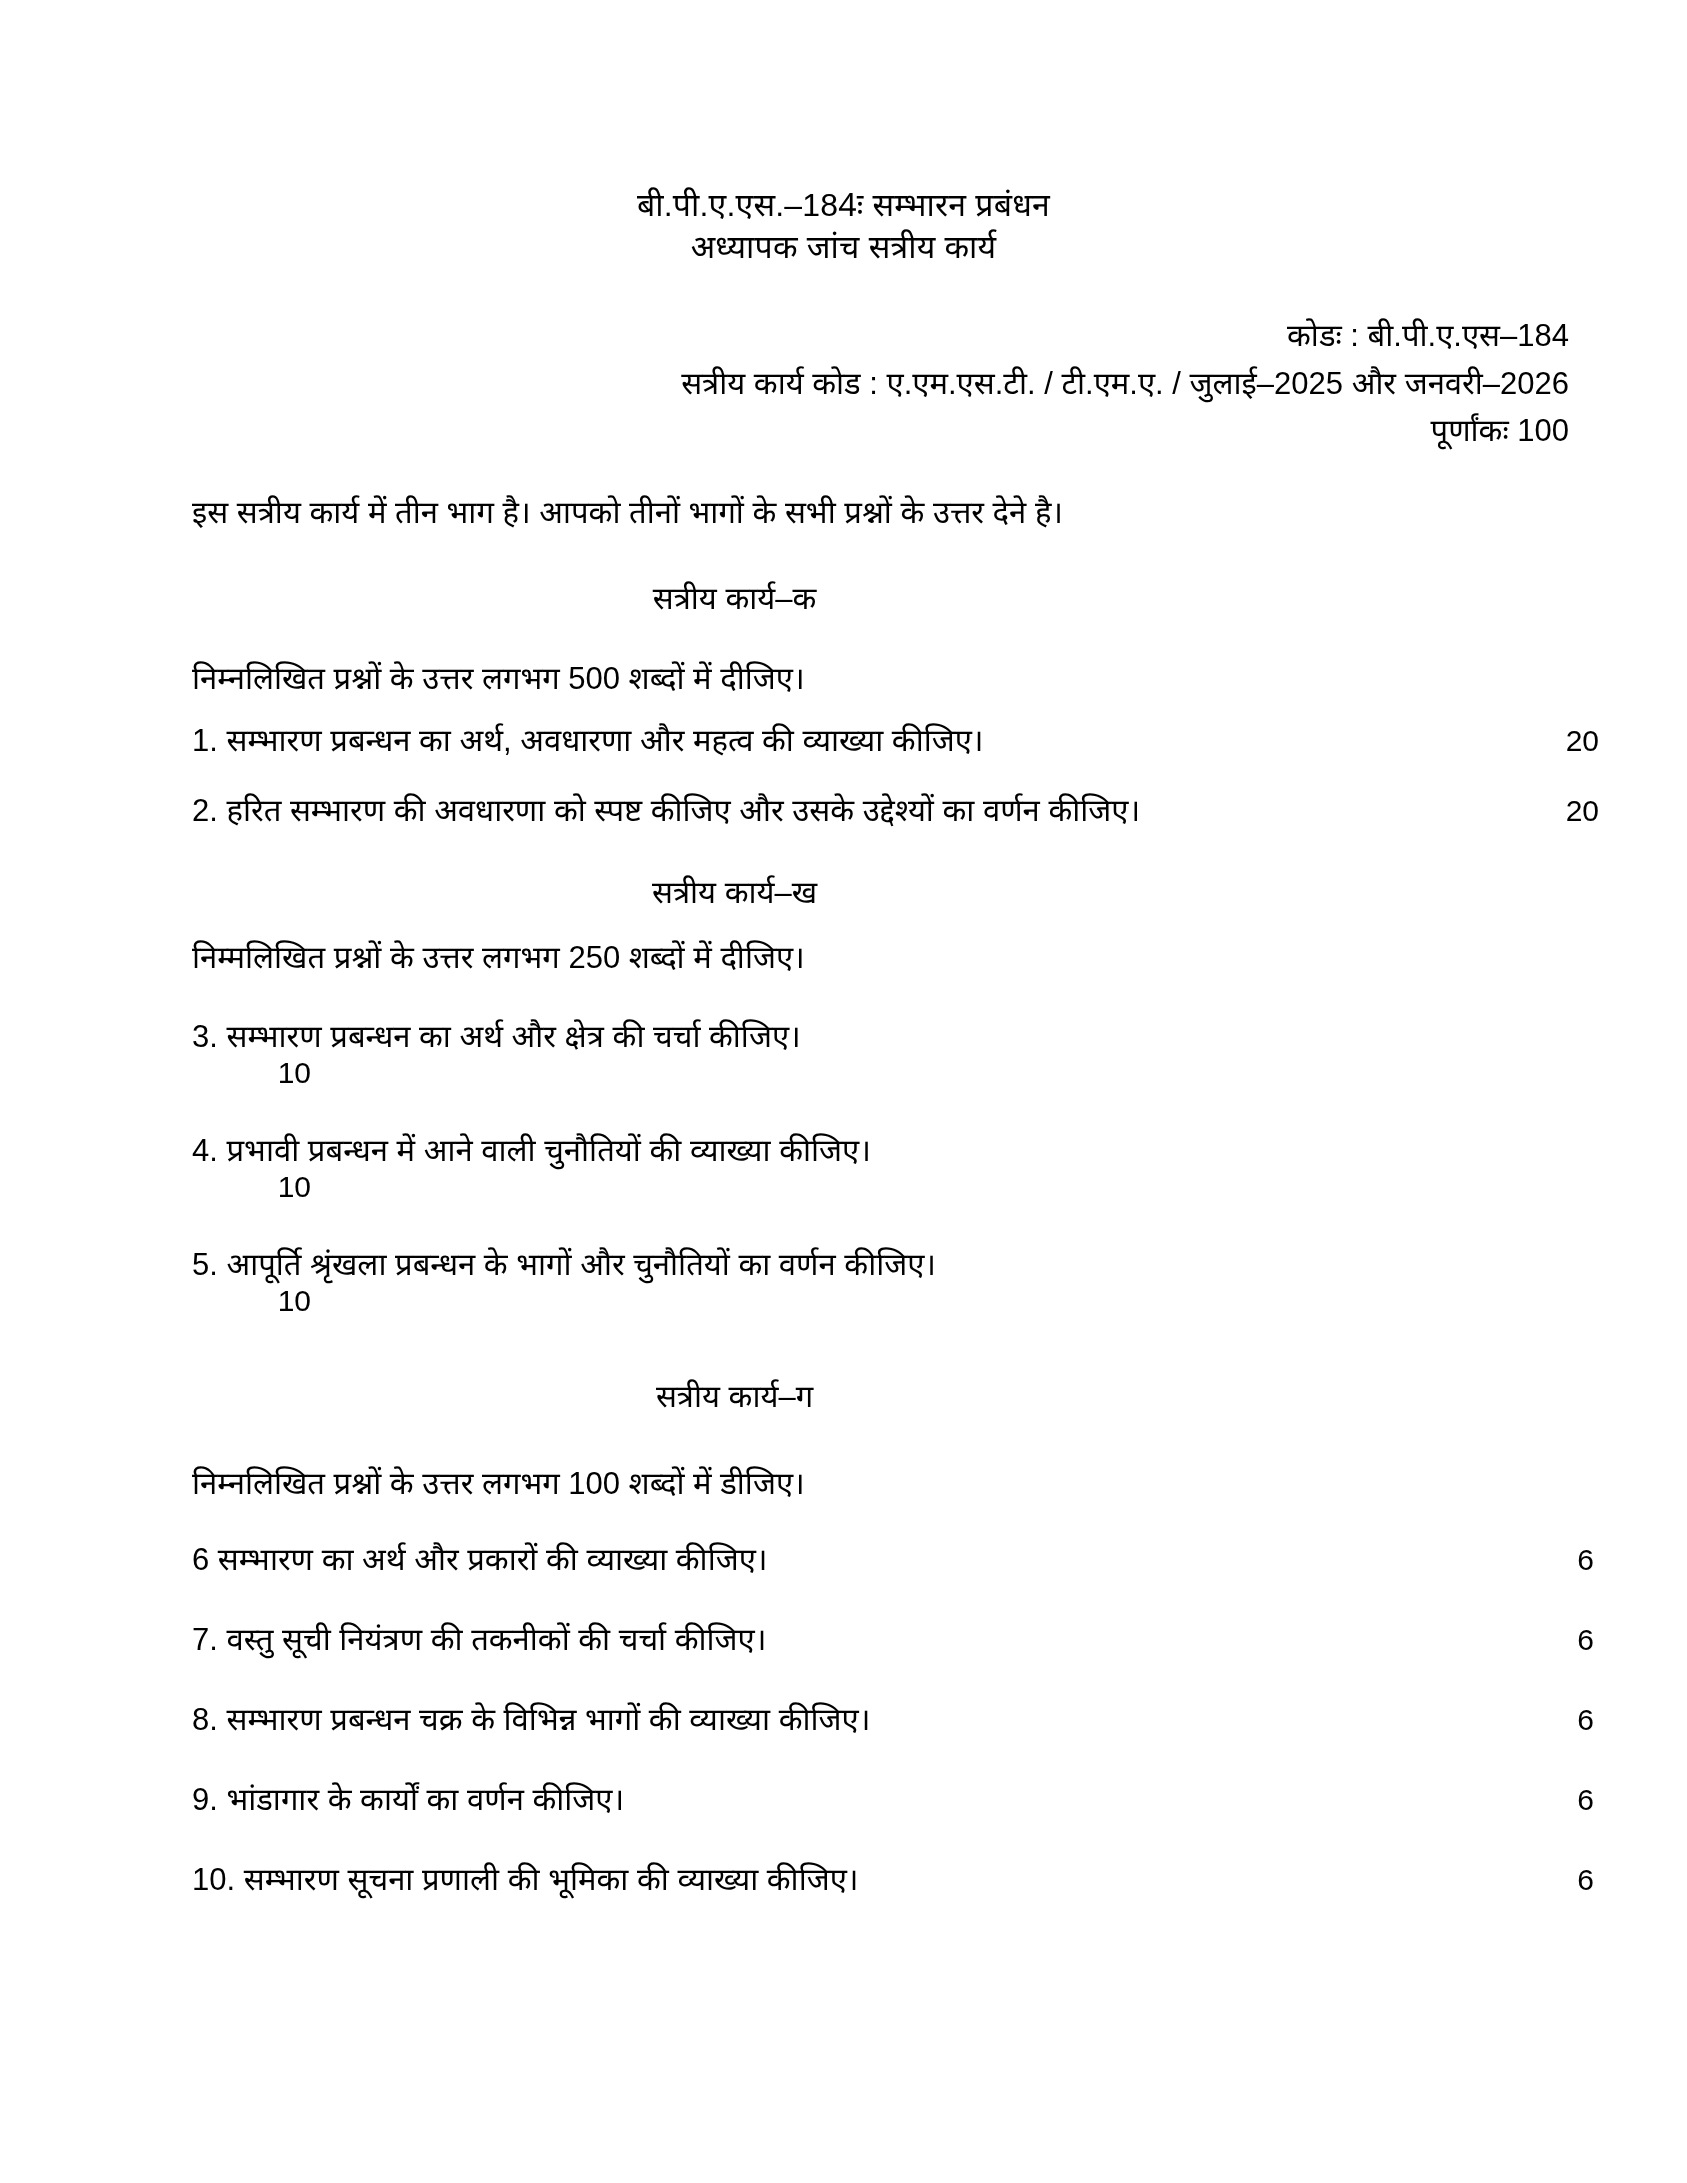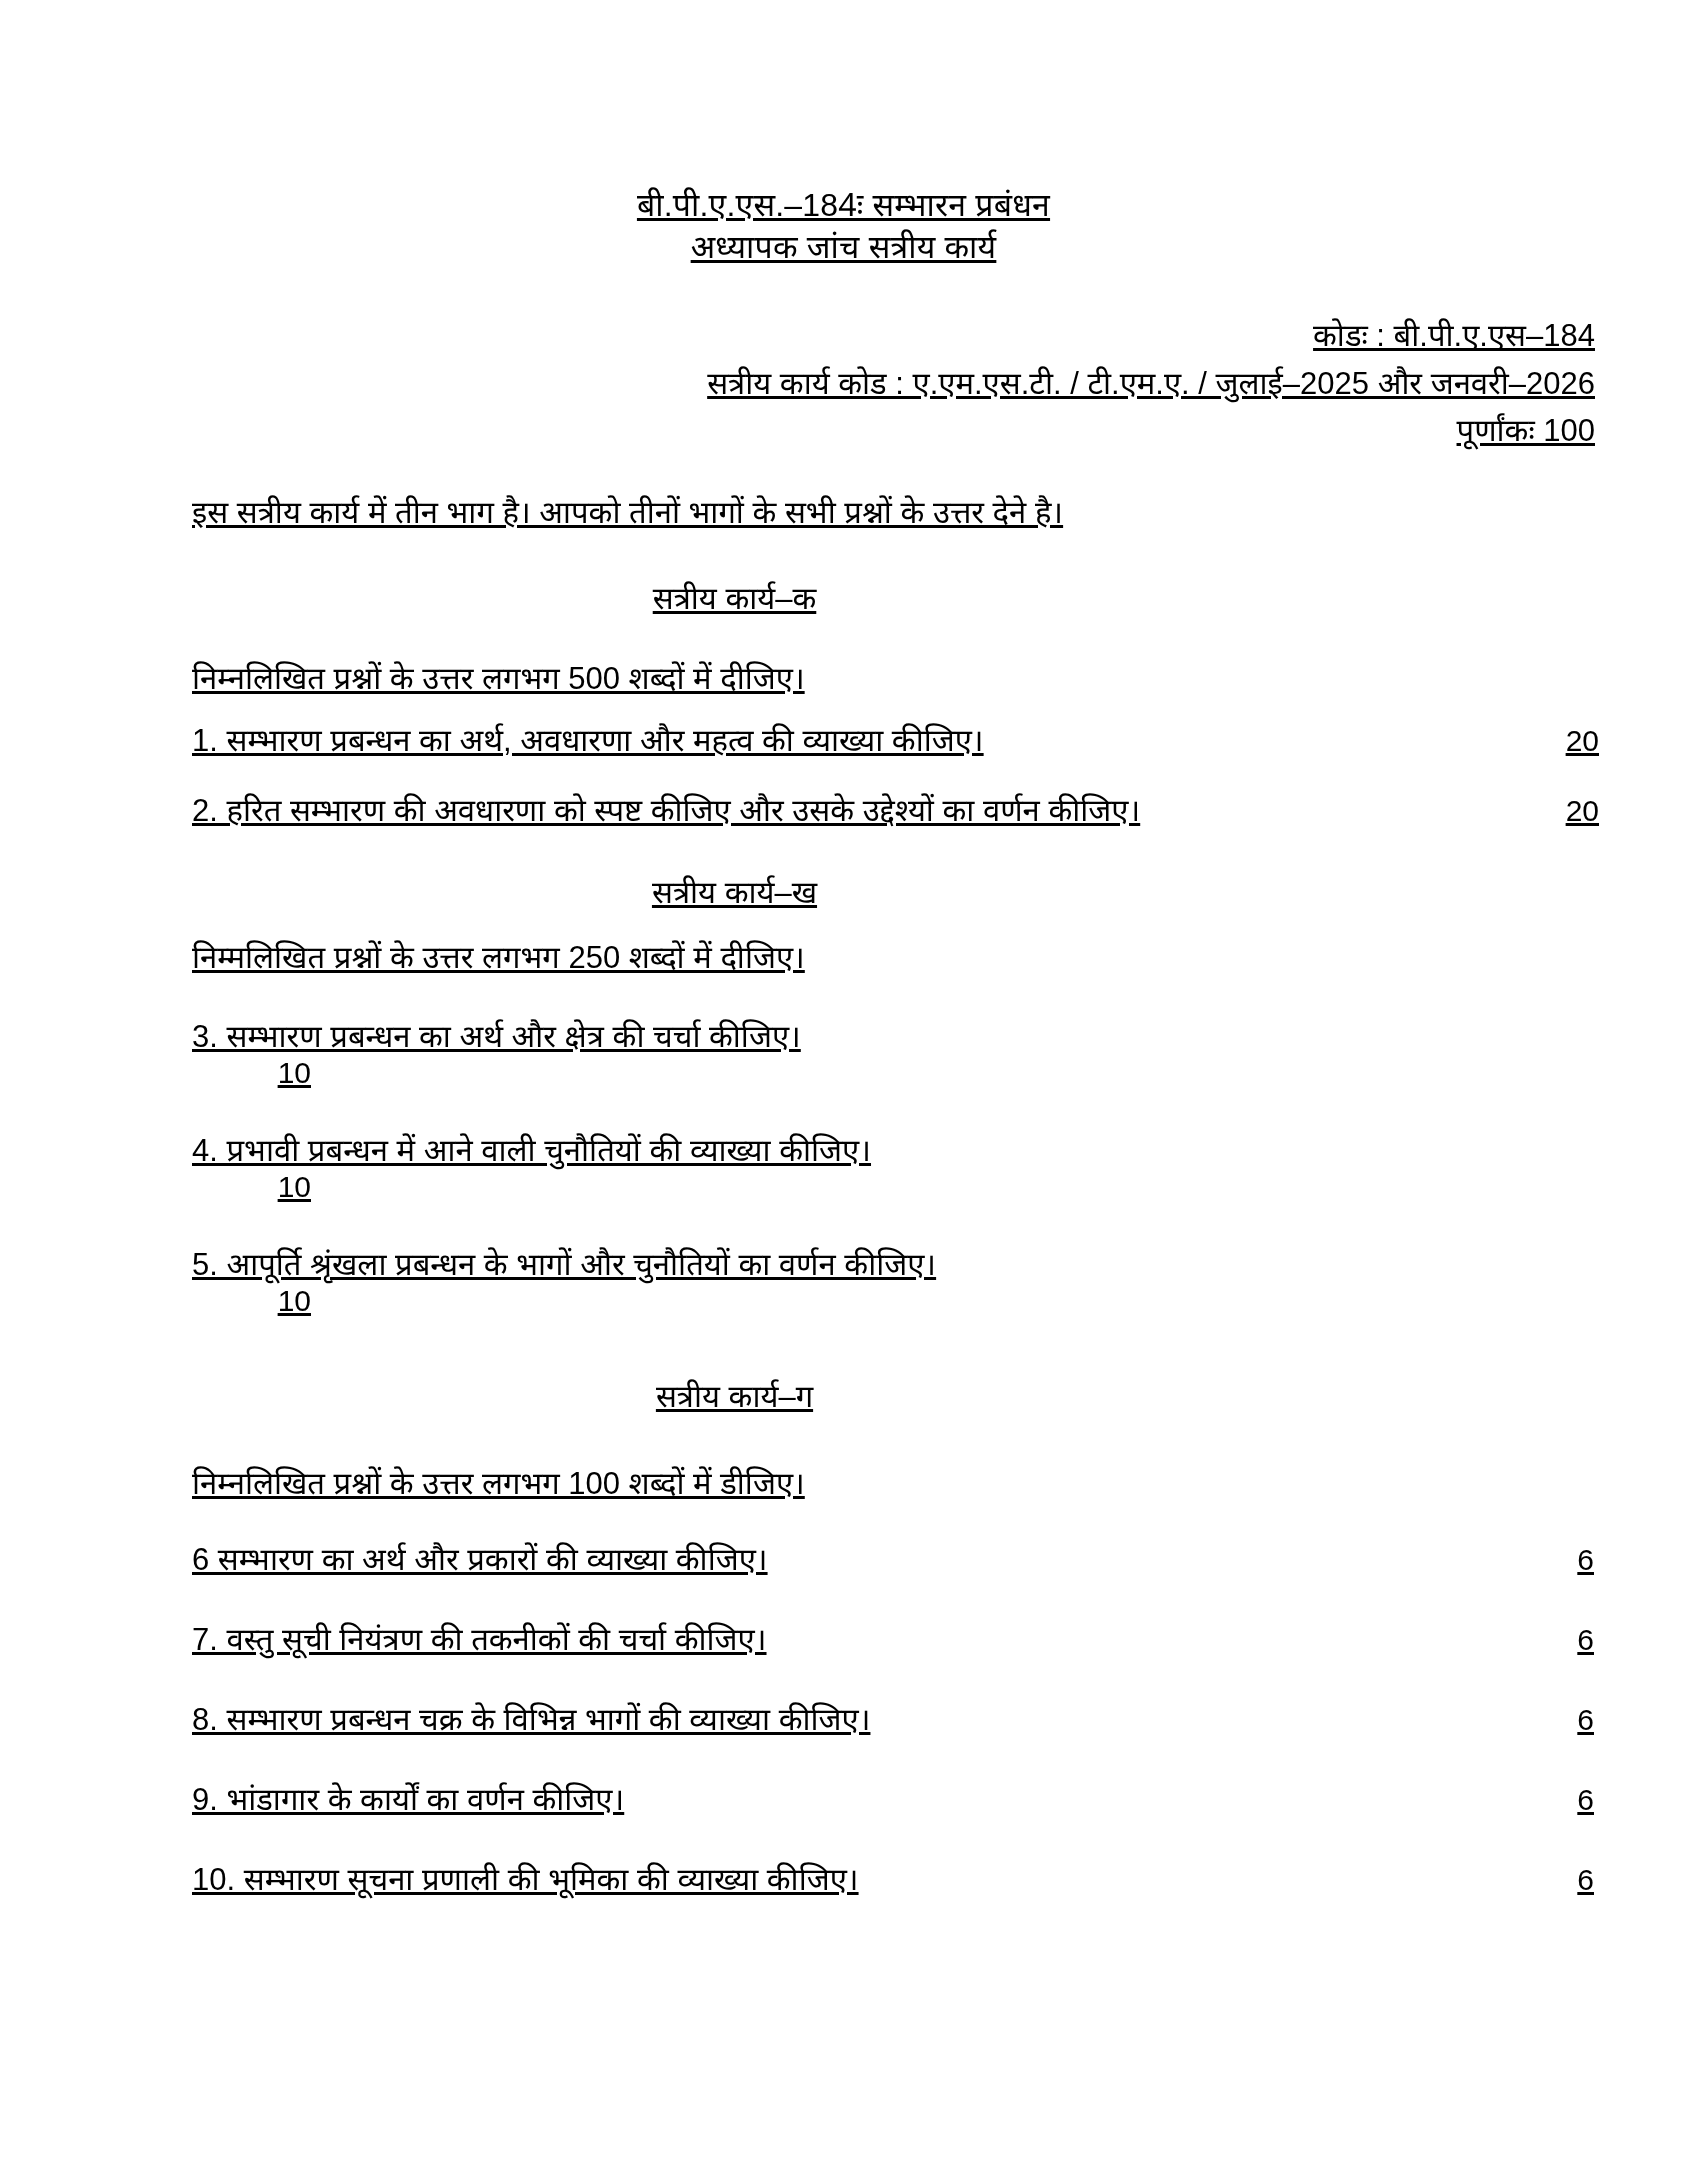--- a/index.html
+++ b/index.html
@@ -14,41 +14,40 @@
     color: #000000;
     -webkit-font-smoothing: antialiased;
   }
   .page {
     position: relative;
     width: 1687px;
     height: 2183px;
     box-sizing: border-box;
     padding: 0;
     overflow: hidden;
-    text-decoration: underline;
   }
 
   
   .doc-title {
     text-align: center;
     margin: 0;
     padding-top: 184px;
     font-size: 32px;
     line-height: 1.32;
     font-weight: 400;
     letter-spacing: 0.2px;
   }
   .doc-title .line2 {
     display: block;
   }
 
   
   .meta {
     margin-top: 44px;
-    padding-right: 92px;
+    padding-right: 118px;
     text-align: right;
     font-size: 31px;
     line-height: 1.52;
   }
   .meta-row { display: block; white-space: nowrap; }
   .meta-row.code     { padding-right: 0px; }
   .meta-row.asgncode { padding-right: 0px; }
   .meta-row.maxmarks { padding-right: 0px; }
 
   

